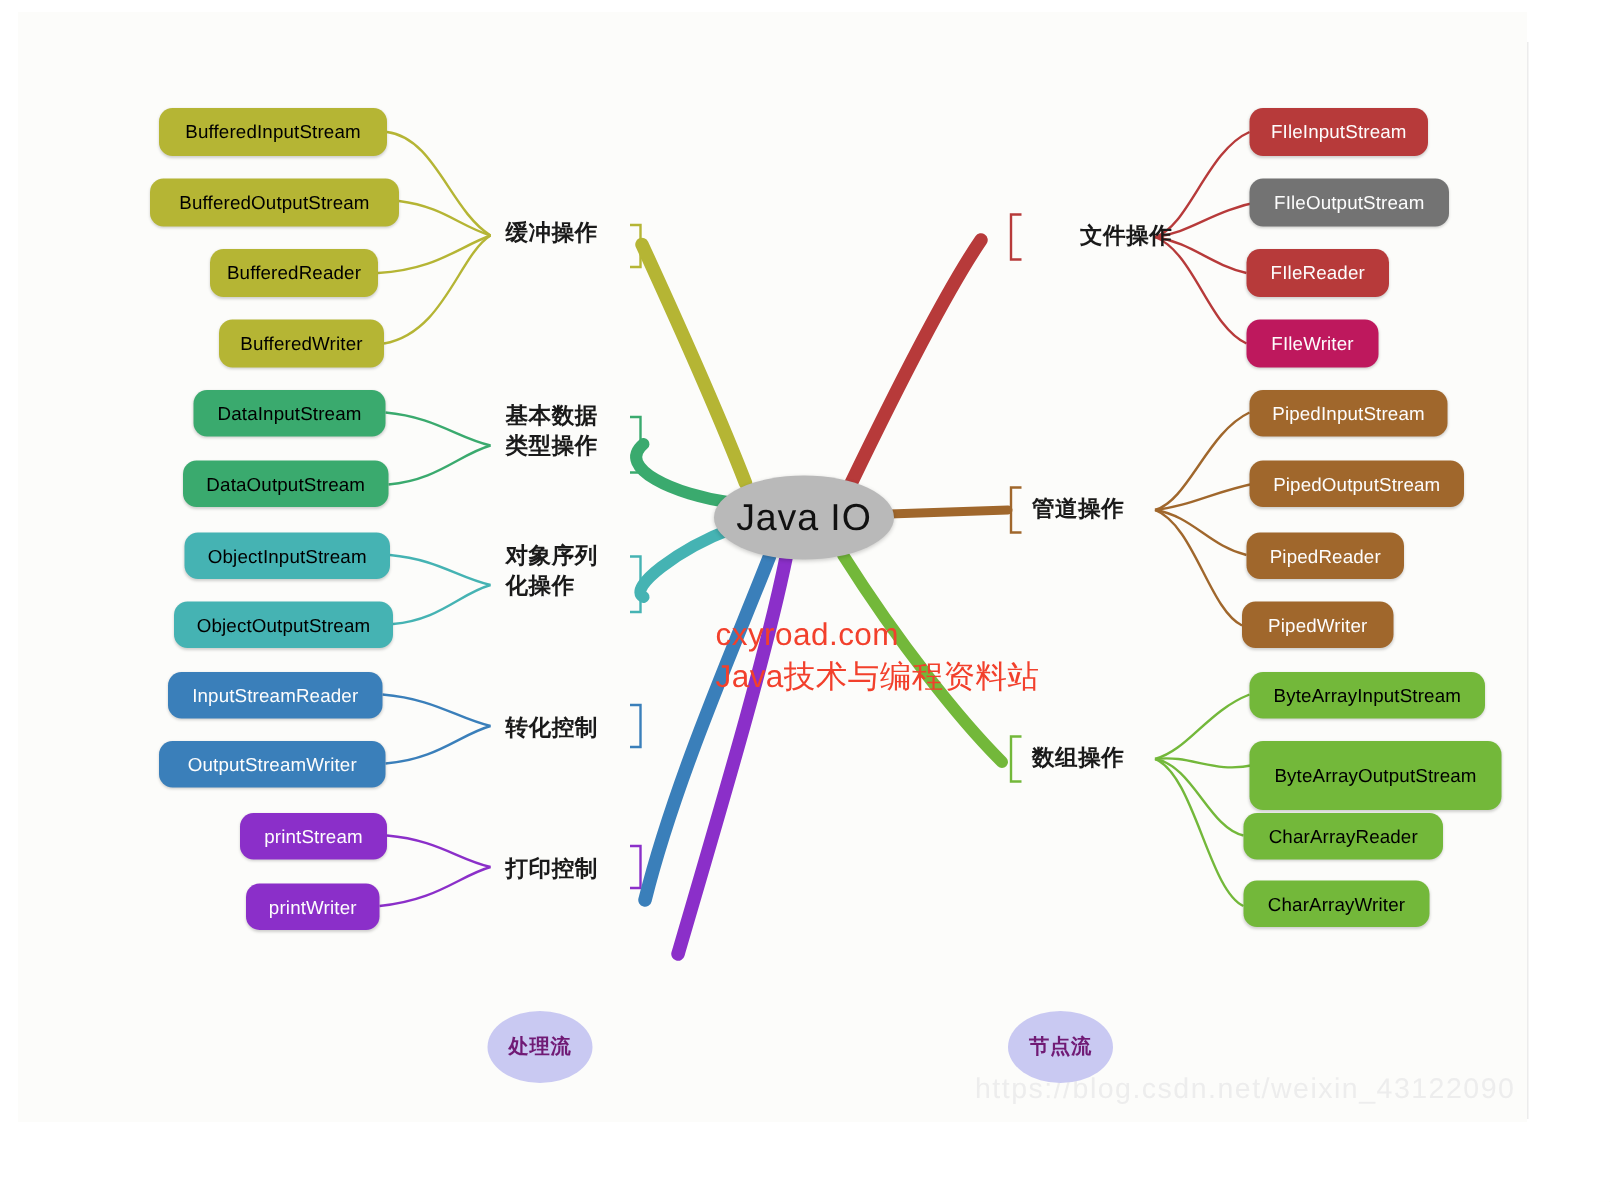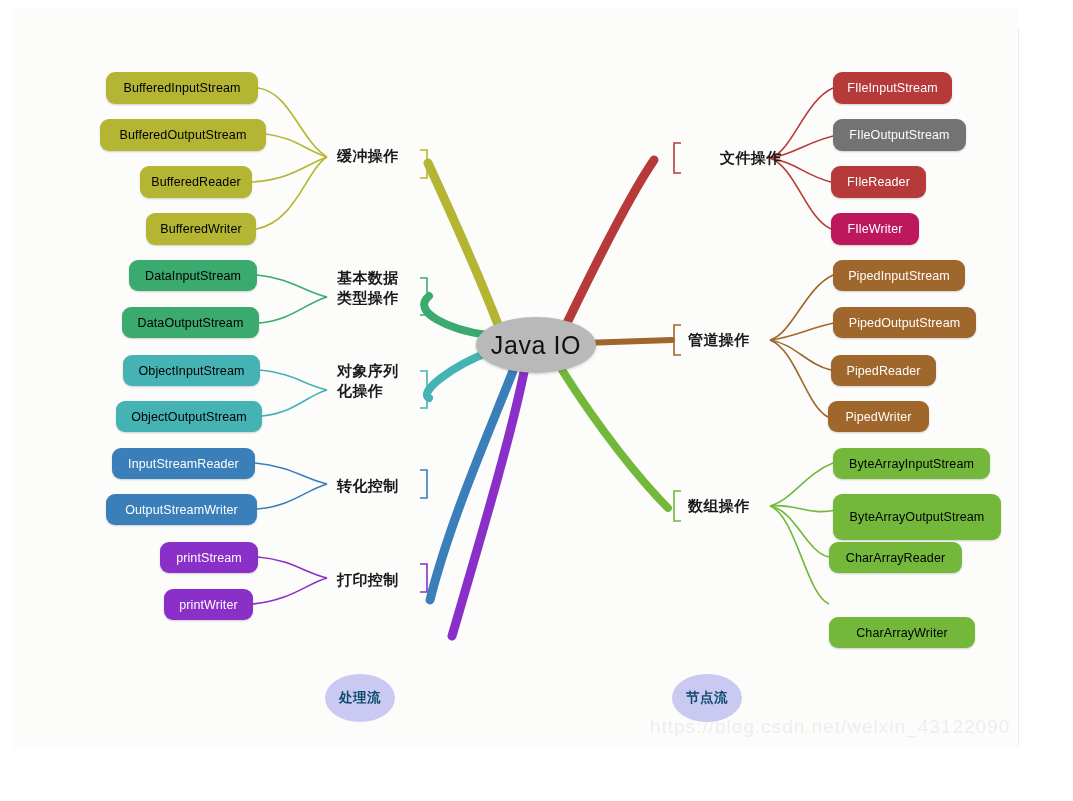--- a/index.html
+++ b/index.html
@@ -13,21 +13,21 @@
         box-shadow:0 1px 2px rgba(0,0,0,.18);}
   .node.dark{color:#000000;}
   .node.light{color:#fdfdfd;}
   .blabel{position:absolute;font-size:15px;color:#1a1a1a;line-height:1.28;font-weight:600;
           letter-spacing:.4px;white-space:nowrap;}
   .blabel.two{line-height:1.3;}
   .center{position:absolute;border-radius:50%;background:#b9b9b9;display:flex;align-items:center;
           justify-content:center;color:#111;font-size:25px;letter-spacing:.6px;
           box-shadow:0 1px 3px rgba(0,0,0,.2);}
   .legend{position:absolute;border-radius:50%;background:#c9c9f2;display:flex;align-items:center;
-          justify-content:center;color:#0c4a6e;font-size:13.5px;font-weight:600;letter-spacing:.5px;}
+          justify-content:center;color:#701a75;font-size:13.5px;font-weight:600;letter-spacing:.5px;}
   .wm{position:absolute;color:#f2402c;font-size:21px;letter-spacing:.3px;line-height:1.35;white-space:nowrap;}
   .wm2{position:absolute;color:#ededed;font-size:19px;letter-spacing:1px;white-space:nowrap;}
 </style>
 </head>
 <body>
 
 <div id="canvas">
   <div id="content"></div>
   <div id="vrule"></div>
 
@@ -143,22 +143,26 @@
   <div class="node light" style="left:831px;top:213px;width:88px;height:32px;background:#be185d;">FIleWriter</div>
 
   <div class="node light" style="left:833px;top:260px;width:132px;height:31px;background:#a0672c;">PipedInputStream</div>
   <div class="node light" style="left:833px;top:307px;width:143px;height:31px;background:#a0672c;">PipedOutputStream</div>
   <div class="node light" style="left:831px;top:355px;width:105px;height:31px;background:#a0672c;">PipedReader</div>
   <div class="node light" style="left:828px;top:401px;width:101px;height:31px;background:#a0672c;">PipedWriter</div>
 
   <div class="node dark" style="left:833px;top:448px;width:157px;height:31px;background:#73b83a;">ByteArrayInputStream</div>
   <div class="node dark" style="left:833px;top:494px;width:168px;height:46px;background:#73b83a;">ByteArrayOutputStream</div>
   <div class="node dark" style="left:829px;top:542px;width:133px;height:31px;background:#73b83a;">CharArrayReader</div>
-  <div class="node dark" style="left:829px;top:617px;width:146px;height:31px;background:#73b83a;">CharArrayWriter</div>
+  <div class="node dark" style="left:829px;top:587px;width:124px;height:31px;background:#73b83a;">CharArrayWriter</div>
 
+  <div class="wm" style="left:477px;top:410px;">
+    <div>cxyroad.com</div>
+    <div>Java技术与编程资料站</div>
+  </div>
   <div class="wm2" style="left:650px;top:716px;">https://blog.csdn.net/weixin_43122090</div>
 
   <div class="legend" style="left:325px;top:674px;width:70px;height:48px;">
     <span>处理流</span>
   </div>
   <div class="legend" style="left:672px;top:674px;width:70px;height:48px;">
     <span>节点流</span>
   </div>
 </div>
 

